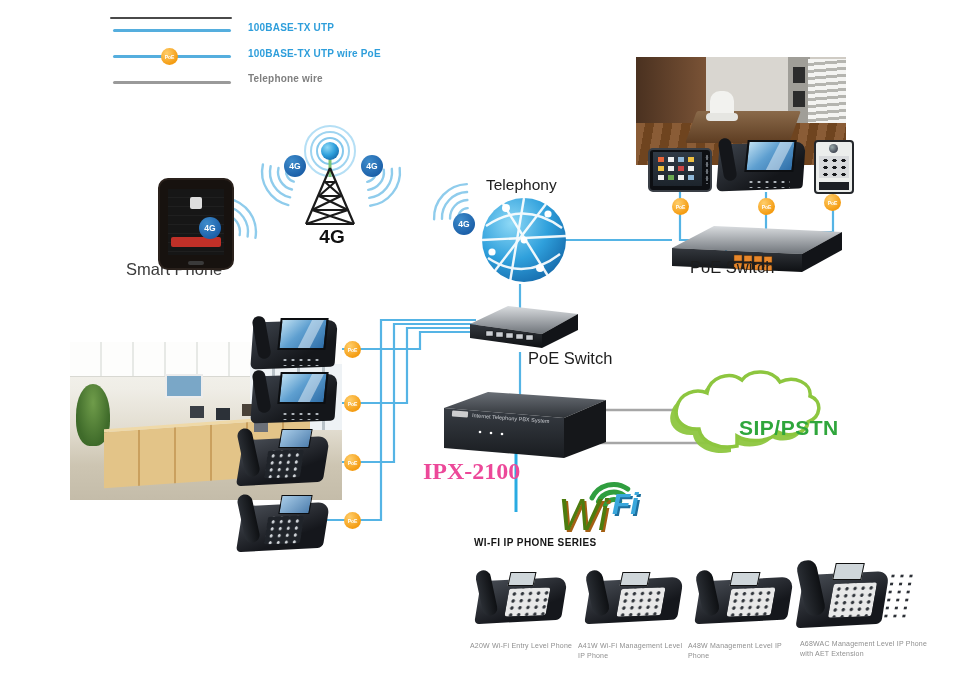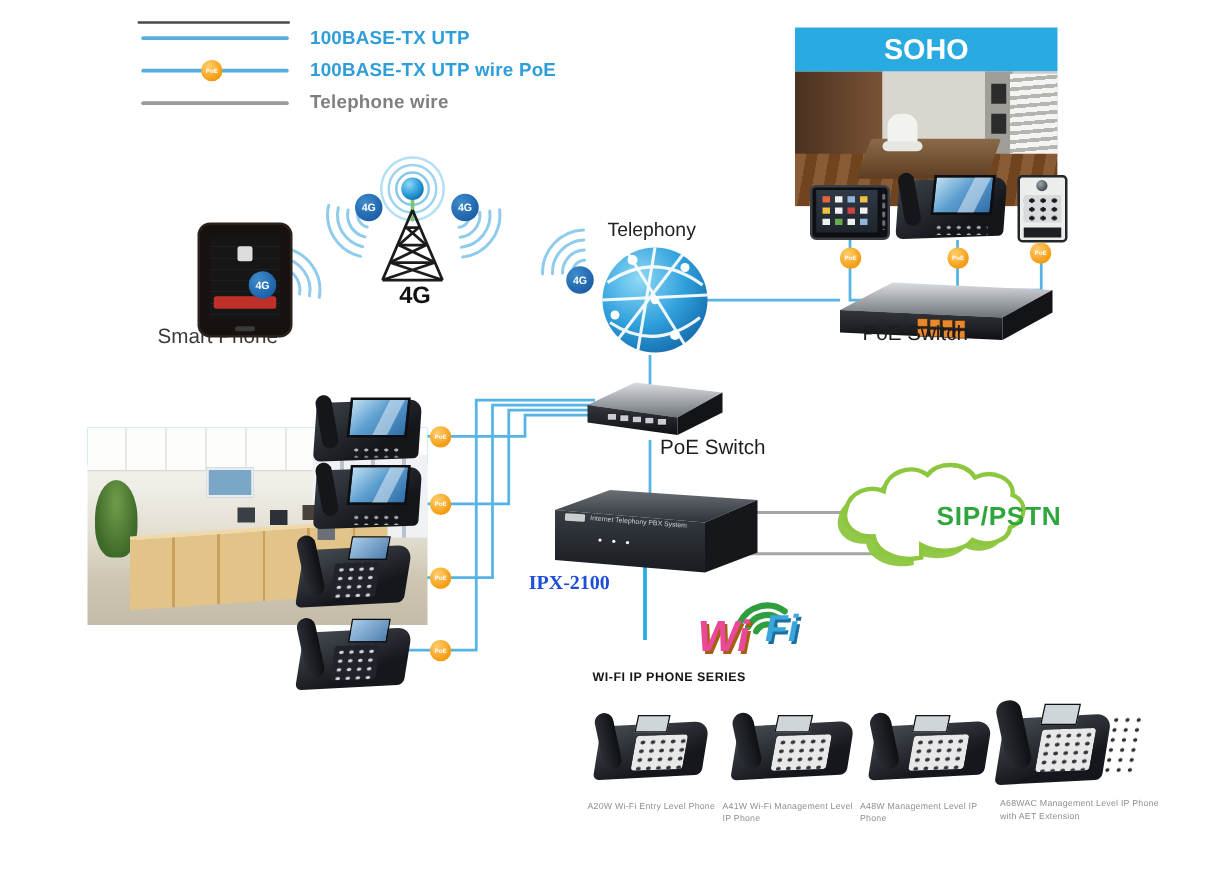--- a/index.html
+++ b/index.html
@@ -7,44 +7,44 @@
          font-family:"Liberation Sans","DejaVu Sans",sans-serif;}
   .abs{position:absolute;}
   .layer{position:absolute;left:0;top:0;}
 
   
   .legend-line{position:absolute;height:3px;border-radius:2px;}
   .l-dark{left:110px;top:17px;width:122px;height:2px;background:#4a4a4a;}
   .l-blue1{left:113px;top:29px;width:118px;background:#55AEDE;}
   .l-blue2{left:113px;top:55px;width:118px;background:#55AEDE;}
   .l-gray{left:113px;top:81px;width:118px;background:#9a9a9a;}
-  .legend-label{position:absolute;left:248px;font-size:15px;font-weight:bold;letter-spacing:.2px;}
+  .legend-label{position:absolute;left:248px;font-size:10px;font-weight:bold;letter-spacing:.2px;}
   .lbl-blue{color:#2E9EDB;}
   .lbl-gray{color:#7f7f7f;}
 
   
   .poe-badge{position:absolute;width:17px;height:17px;border-radius:50%;
     background:radial-gradient(circle at 35% 30%,#FFCE6B,#F49C12 70%);
     color:#fff;font-size:5px;font-weight:bold;display:flex;align-items:center;justify-content:center;z-index:6;}
   .fourg-badge{position:absolute;width:22px;height:22px;border-radius:50%;
     background:radial-gradient(circle at 35% 30%,#3E8CCB,#1B5FA8 75%);
     color:#fff;font-size:8.5px;font-weight:bold;display:flex;align-items:center;justify-content:center;z-index:6;}
 
   
   .node-label{position:absolute;color:#2b2b2b;}
   .smart-label{left:126px;top:260px;width:115px;font-size:16.5px;color:#3a3a3a;}
   .tower-label{left:314px;top:226px;width:36px;text-align:center;font-size:19px;font-weight:bold;color:#111;}
   .inet-label{left:486px;top:176px;width:80px;font-size:15.5px;color:#222;}
   .soho-sw-label{left:690px;top:258px;width:104px;font-size:16.5px;color:#1d1d1d;}
   .office-sw-label{left:528px;top:349px;width:104px;font-size:16.5px;color:#1d1d1d;}
-  .ipx-label{left:423px;top:458px;width:112px;font-size:16px;font-weight:bold;
-             font-family:"Liberation Serif","DejaVu Serif",serif;color:#1d4ed8;}
-  .cloud-label{left:739px;top:402px;width:110px;text-align:right;font-size:21px;font-weight:bold;color:#2FA63C;letter-spacing:.5px;z-index:5;}
+  .ipx-label{left:423px;top:458px;width:112px;font-size:24px;font-weight:bold;
+             font-family:"Liberation Serif","DejaVu Serif",serif;color:#ec4899;}
+  .cloud-label{left:739px;top:416px;width:110px;text-align:left;font-size:21px;font-weight:bold;color:#2FA63C;letter-spacing:.5px;z-index:5;}
   .series-title{left:474px;top:537px;width:220px;font-size:10px;font-weight:bold;color:#151515;letter-spacing:.4px;}
-  .wi-txt{left:558px;top:490px;font-size:35px;font-weight:bold;font-style:italic;color:#ec4899;
+  .wi-txt{left:558px;top:490px;font-size:44px;font-weight:normal;font-style:italic;color:#4d7c0f;
           text-shadow:2px 2px 0 #a35f12;z-index:5;letter-spacing:-1px;}
   .fi-txt{left:612px;top:487px;font-size:30px;font-weight:bold;font-style:italic;color:#3AA7DC;
           text-shadow:2px 2px 0 #1d6f9e;z-index:5;}
 
   
   .soho-header{left:636px;top:22px;width:210px;height:35px;background:#29ABE2;display:flex;
                align-items:center;justify-content:center;color:#fff;font-weight:bold;font-size:23px;z-index:4;}
   .soho-photo{left:636px;top:57px;width:210px;height:108px;background:#cfcbc4;overflow:hidden;z-index:1;}
   .sp-leftwall{left:0;top:0;width:70px;height:88px;background:linear-gradient(90deg,#4a3120,#7a5336);}
   .sp-backwall{left:70px;top:0;width:84px;height:72px;background:#d9d6d0;}
@@ -305,23 +305,20 @@
     </div>
   <div class="fourg-badge" style="left:361px;top:155px;">
       <span>4G</span>
     </div>
   <div class="fourg-badge" style="left:453px;top:213px;">
       <span>4G</span>
     </div>
 
   <div class="node-label inet-label">Telephony</div>
 
-  <div class="abs soho-header">
-      <span>SOHO</span>
-    </div>
   <div class="abs soho-photo">
     <div class="abs sp-leftwall"></div>
     <div class="abs sp-backwall"></div>
     <div class="abs sp-column"></div>
     <div class="abs sp-blinds"></div>
     <div class="abs sp-floor"></div>
     <div class="abs sp-desk"></div>
     <div class="abs sp-chair"></div>
   </div>
 

